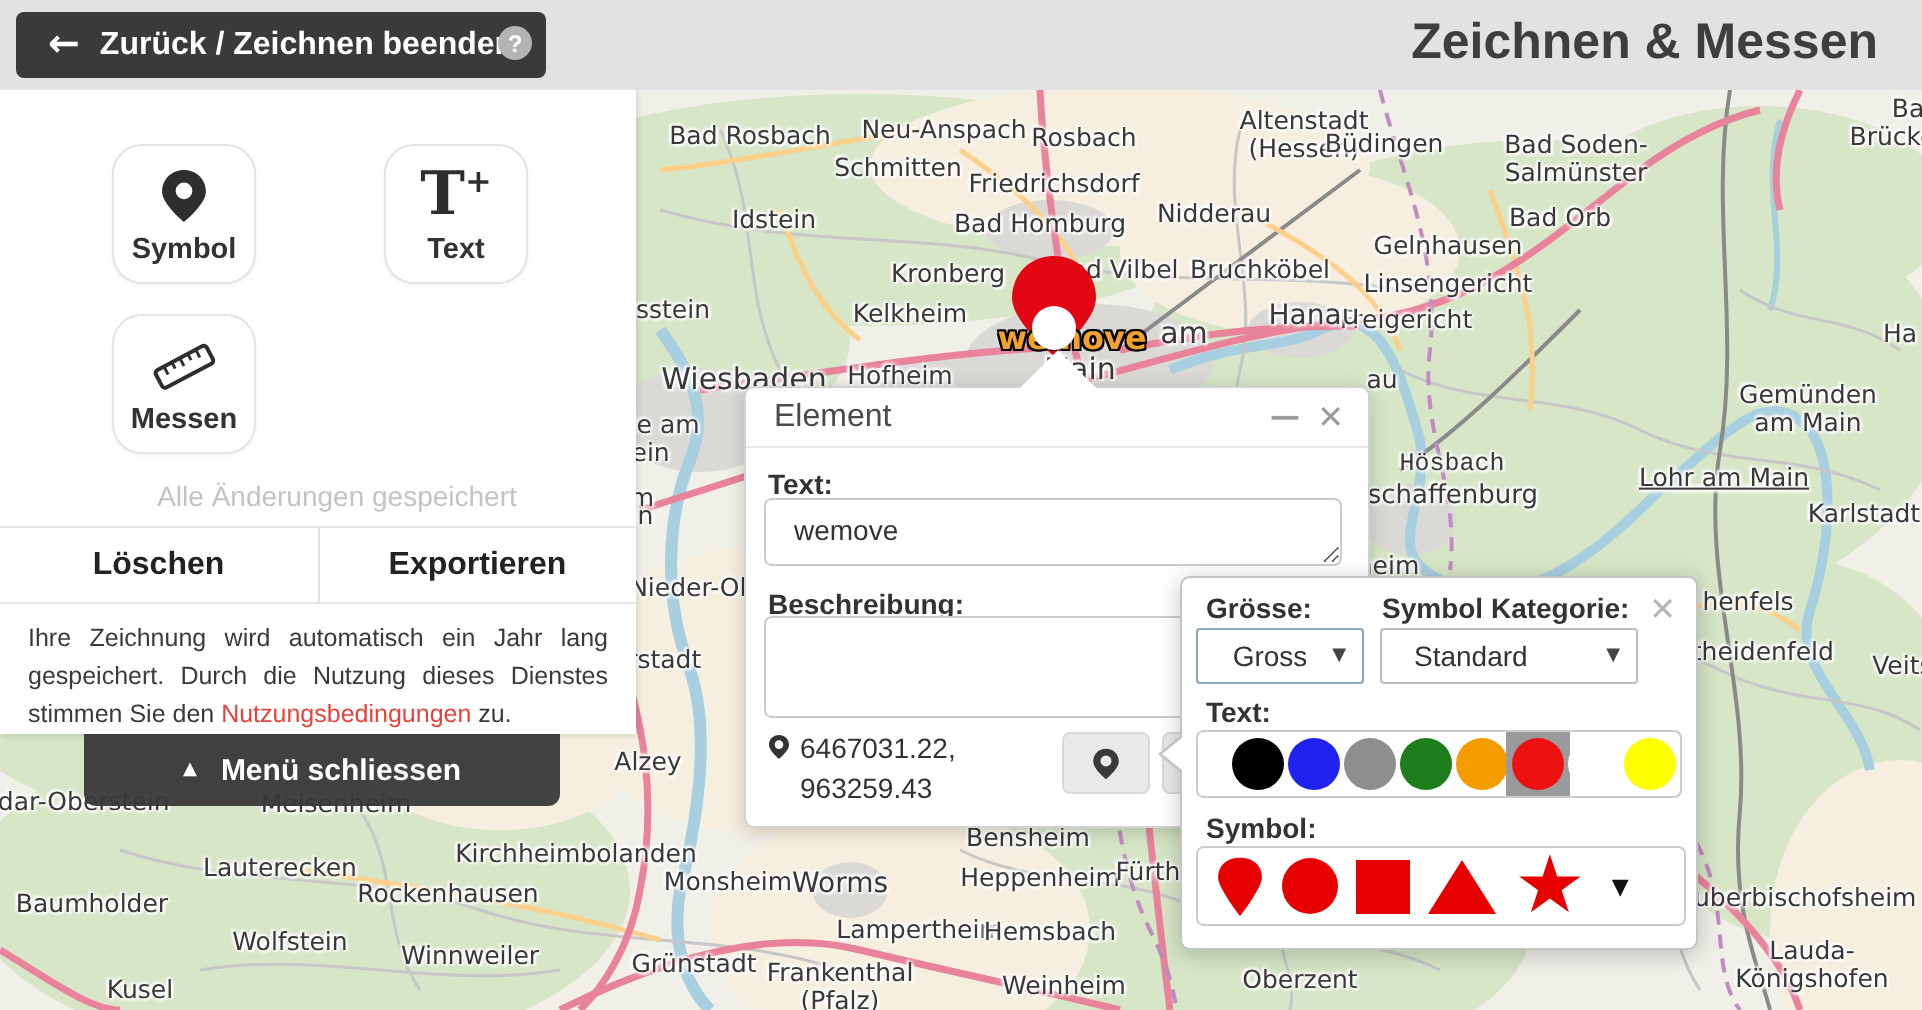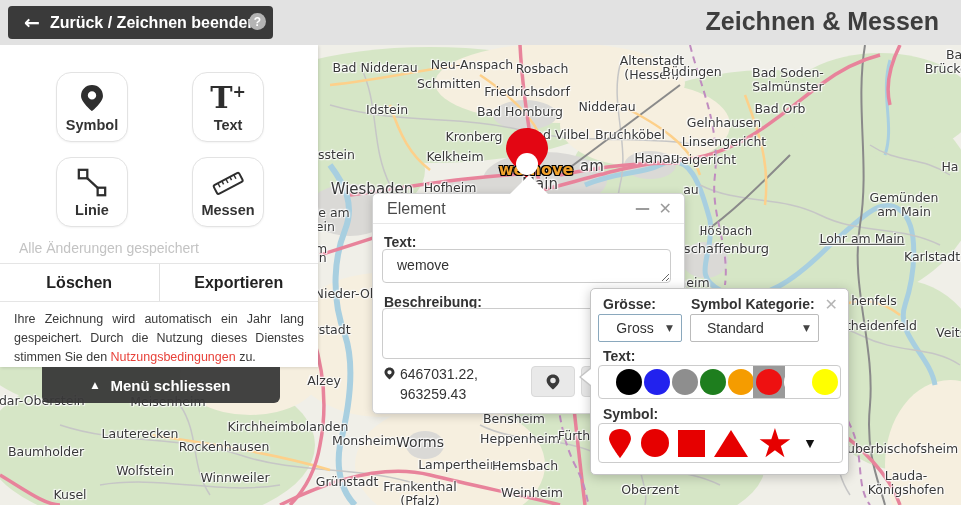--- a/index.html
+++ b/index.html
@@ -43,21 +43,21 @@
   .sidebar { position:absolute; left:0; top:45px; width:318px; height:322px; background:#fff; z-index:20; box-shadow:1px 1px 3px rgba(0,0,0,.12); }
   .tool-grid { position:absolute; left:56px; top:27px; width:208px; display:grid; grid-template-columns:72px 72px; grid-auto-rows:70px; column-gap:64px; row-gap:15px; }
   .tool-btn {
     background:#fff; border:1px solid #e3e3e3; border-radius:15px; box-shadow:0 1px 2px rgba(0,0,0,.05);
     display:flex; flex-direction:column; align-items:center; justify-content:center; gap:3px; cursor:pointer;
   }
   .tool-label { font-size:14.5px; font-weight:bold; color:#333; }
   .tool-icon { height:32px; display:flex; align-items:center; justify-content:center; }
   .ticon { font-family:"DejaVu Serif",serif; font-size:30px; font-weight:bold; color:#2e2e2e; line-height:1; }
   .ticon sup { font-size:16px; }
-  .save-status { position:absolute; left:0; top:195px; width:100%; text-align:left; color:#c3c3c3; font-size:14px;padding-left:19px; }
+  .save-status { position:absolute; left:0; top:195px; width:100%; text-align:center; color:#c3c3c3; font-size:14px;padding-left:19px; }
   .action-row { position:absolute; left:0; top:218px; width:100%; height:39px; border-top:1px solid #e5e5e5; border-bottom:1px solid #e5e5e5; display:flex; }
   .action-btn { flex:1; display:flex; align-items:center; justify-content:center; font-size:16px; font-weight:bold; color:#222; cursor:pointer; }
   .action-btn + .action-btn { border-left:1px solid #e0e0e0; }
   .legal { position:absolute; left:14px; top:265px; width:290px; font-size:12.5px; line-height:1.5; color:#3a3a3a; text-align:justify; }
   .legal a { color:#e8423a; text-decoration:none; cursor:pointer; }
   .menu-close-btn {
     position:absolute; left:42px; top:367px; width:238px; height:36px; z-index:21;
     background:rgba(56,56,56,.95); color:#fff; border:none; border-radius:0 0 6px 6px;
     font-size:15px; font-weight:bold; display:flex; align-items:center; justify-content:center; gap:12px; cursor:pointer;
   }
@@ -193,21 +193,21 @@
         <path d="M 0 430 C 25 445 45 460 60 460"></path>
       </g>
       <g fill="none" stroke="#c08cc0" stroke-width="2" stroke-dasharray="7 5">
         <path d="M 690 0 C 700 40 720 80 715 130 C 710 170 730 200 725 240"></path>
         <path d="M 545 300 C 560 340 555 380 575 420 C 590 450 585 455 590 460"></path>
         <path d="M 820 260 C 840 300 830 340 850 380 C 865 410 855 440 870 460"></path>
         <path d="M 0 180 C 20 200 10 230 25 250"></path>
       </g>
     </svg>
     <div id="map-labels">
-        <span class="map-label" style="left: 375px; top: 23px;">Bad Nidderau</span>
+        <span class="map-label" style="left: 375px; top: 23px;">Bad Rosbach</span>
         <span class="map-label" style="left: 472px; top: 20px;">Neu-Anspach</span>
         <span class="map-label" style="left: 542px; top: 24px;">Rosbach</span>
         <span class="map-label" style="left: 652px; top: 23px;">Altenstadt
 (Hessen)</span>
         <span class="map-label" style="left: 692px; top: 27px;">Büdingen</span>
         <span class="map-label" style="left: 788px; top: 35px;">Bad Soden-
 Salmünster</span>
         <span class="map-label" style="left: 958px; top: 17px;">Bad Brückenau</span>
         <span class="map-label" style="left: 449px; top: 39px;">Schmitten</span>
         <span class="map-label" style="left: 527px; top: 47px;">Friedrichsdorf</span>
@@ -299,30 +299,20 @@
           <span class="tool-label">Symbol</span>
         </div>
         <div class="tool-btn">
           <span class="tool-icon">
             <span class="ticon">T<sup>+</sup></span>
           </span>
           <span class="tool-label">Text</span>
         </div>
         <div class="tool-btn">
           <span class="tool-icon">
-            <svg width="32" height="32" viewBox="0 0 34 34">
-              <rect x="3" y="3" width="9" height="9" fill="#fff" stroke="#2e2e2e" stroke-width="2.4"></rect>
-              <line x1="11" y1="11" x2="25" y2="24" stroke="#2e2e2e" stroke-width="2.4"></line>
-              <rect x="23" y="22" width="8" height="8" fill="#fff" stroke="#2e2e2e" stroke-width="2.4"></rect>
-            </svg>
-          </span>
-          <span class="tool-label">Linie</span>
-        </div>
-        <div class="tool-btn">
-          <span class="tool-icon">
             <svg width="36" height="28" viewBox="0 0 40 30">
               <g transform="rotate(-28 20 15)">
                 <rect x="4" y="10" width="32" height="11" rx="2" fill="#fff" stroke="#2e2e2e" stroke-width="2.2"></rect>
                 <line x1="10" y1="10" x2="10" y2="15" stroke="#2e2e2e" stroke-width="1.6"></line>
                 <line x1="15" y1="10" x2="15" y2="14" stroke="#2e2e2e" stroke-width="1.6"></line>
                 <line x1="20" y1="10" x2="20" y2="15" stroke="#2e2e2e" stroke-width="1.6"></line>
                 <line x1="25" y1="10" x2="25" y2="14" stroke="#2e2e2e" stroke-width="1.6"></line>
                 <line x1="30" y1="10" x2="30" y2="15" stroke="#2e2e2e" stroke-width="1.6"></line>
               </g>
             </svg>

